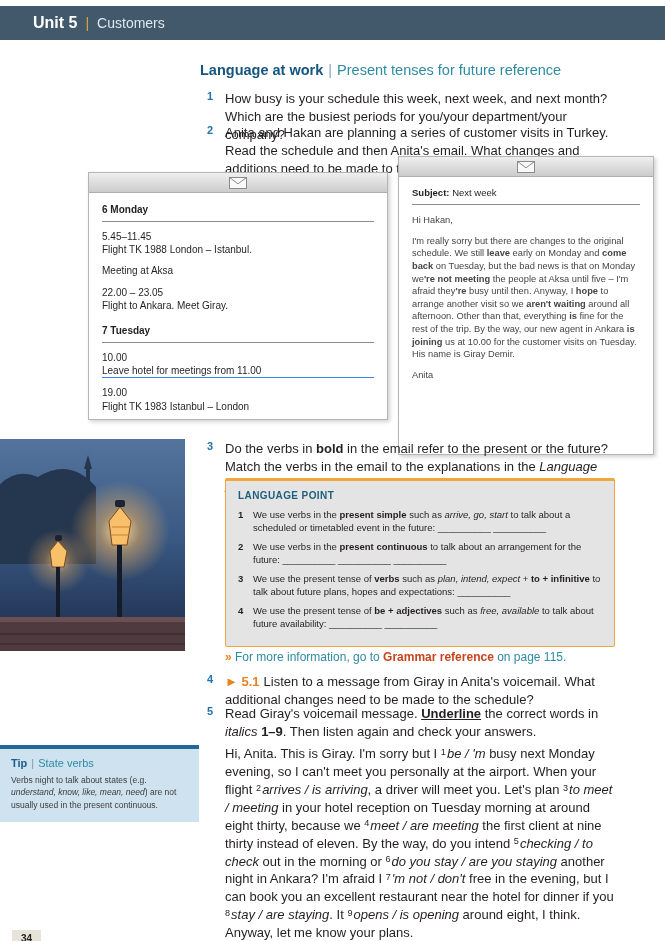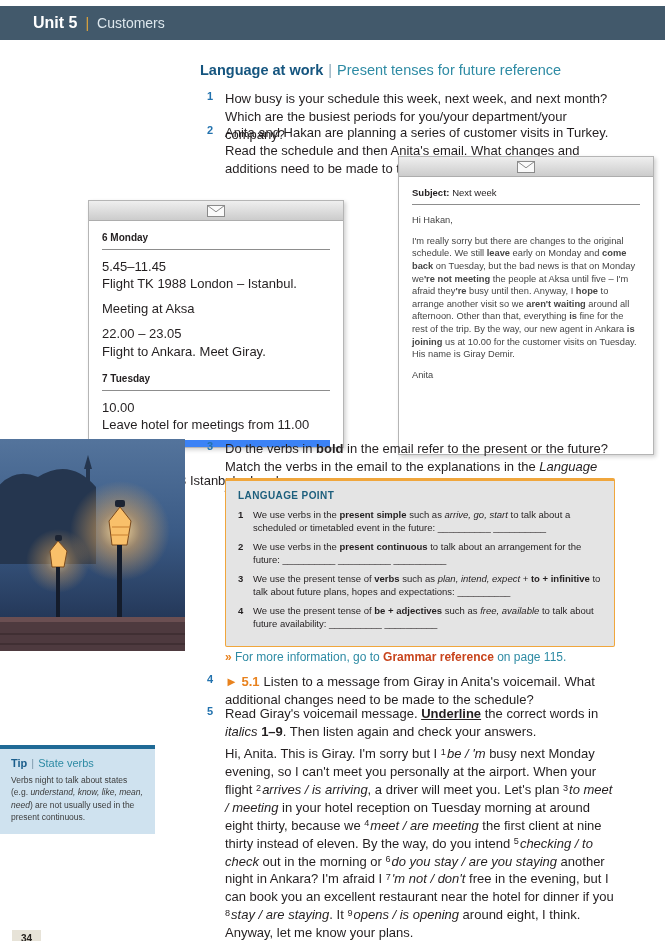--- a/index.html
+++ b/index.html
@@ -23,31 +23,31 @@
   
   .exercise { position:absolute; left:207px; width:412px; display:flex; }
   .ex-num { color:#2272ae; font-weight:bold; font-size:11px; width:18px; flex-shrink:0; }
   .ex-text { font-size:13px; line-height:1.38; width:394px; }
   .ex1 { top:90px; } .ex2 { top:124px; } .ex3 { top:440px; } .ex4 { top:673px; } .ex5 { top:705px; }
   .audio-ref { color:#e8821e; font-weight:bold; margin-right:4px; }
   .vm-body { margin-top:4px; }
 
   
   .card { position:absolute; background:#ffffff; border:1px solid #b5b5b5; box-shadow:1.5px 2px 4px rgba(0,0,0,0.18); }
-  .schedule-card { left:88px;  top:172px; width:256px; height:248px;margin-top:28px; }
+  .schedule-card { left:88px;  top:172px; width:300px; height:248px; }
   .email-card    { left:356px; top:156px; width:256px; height:299px;margin-left:42px; }
   .card-head { height:20px; background:linear-gradient(#efefef,#cccccc); border-bottom:1px solid #adadad;
                display:flex; align-items:center; justify-content:center; }
   .card-body { padding:8px 13px 6px; }
 
   
   .day-label { font-weight:bold; font-size:10px; padding:3px 0 6px; border-bottom:1px solid #8d8d8d; margin-bottom:8px; }
   .day-label.second { margin-top:10px; }
-  .sched-item { margin-bottom:8px; font-size:13px; line-height:1.32; }
-  .sched-item.ruled { border-bottom:7px solid #3b82f6; padding-bottom:7px; }
+  .sched-item { margin-bottom:8px; font-size:10px; line-height:1.32; }
+  .sched-item.ruled { border-bottom:1px solid #3b82f6; }
 
   
   .subject-line { font-size:9.5px; padding:2px 0 6px; border-bottom:1px solid #8d8d8d; margin-bottom:9px; }
   .subject-line .lbl { font-weight:bold; }
   .email-text { font-size:9.3px; line-height:1.36; color:#454545; }
   .greeting { margin-bottom:8px; }
   .signoff  { margin-top:8px; }
 
   
   .photo { position:absolute; left:0; top:439px; width:185px; height:212px; }
@@ -57,21 +57,21 @@
                 border:1px solid #f0a63c; border-top-width:3px; border-radius:2px; padding:9px 12px 10px; }
   .lp-title { color:#1d5f7d; font-weight:bold; font-size:10px; letter-spacing:0.4px; margin-bottom:7px; }
   .lp-item { display:flex; font-size:9.5px; line-height:1.42; margin-bottom:5px; }
   .lp-num { font-weight:bold; width:15px; flex-shrink:0; }
   .lp-text { flex:1; }
 
   
   .grammar-ref { position:absolute; left:225px; top:650px; font-size:12px; }
 
   
-  .tip-box { position:absolute; left:0; top:745px; width:155px; background:#cfe2ef;
+  .tip-box { position:absolute; left:0; top:745px; width:199px; background:#cfe2ef;
              border-top:4px solid #1f6a96; padding:8px 11px 11px; }
   .tip-head { font-size:11px; margin-bottom:5px; white-space:nowrap; }
   .tip-main { color:#1b5e8c; font-weight:bold; }
   .tip-div  { color:#7d99ab; margin:0 4px; }
   .tip-sub  { color:#2e8ba4; }
   .tip-body { font-size:8.5px; line-height:1.45; color:#3c3c3c; }
 
   
   .page-num { position:absolute; left:12px; top:902px; background:#e7e3d8; color:#26221e;
               font-weight:bold; font-size:10px; padding:3px 9px;margin-top:28px; }

